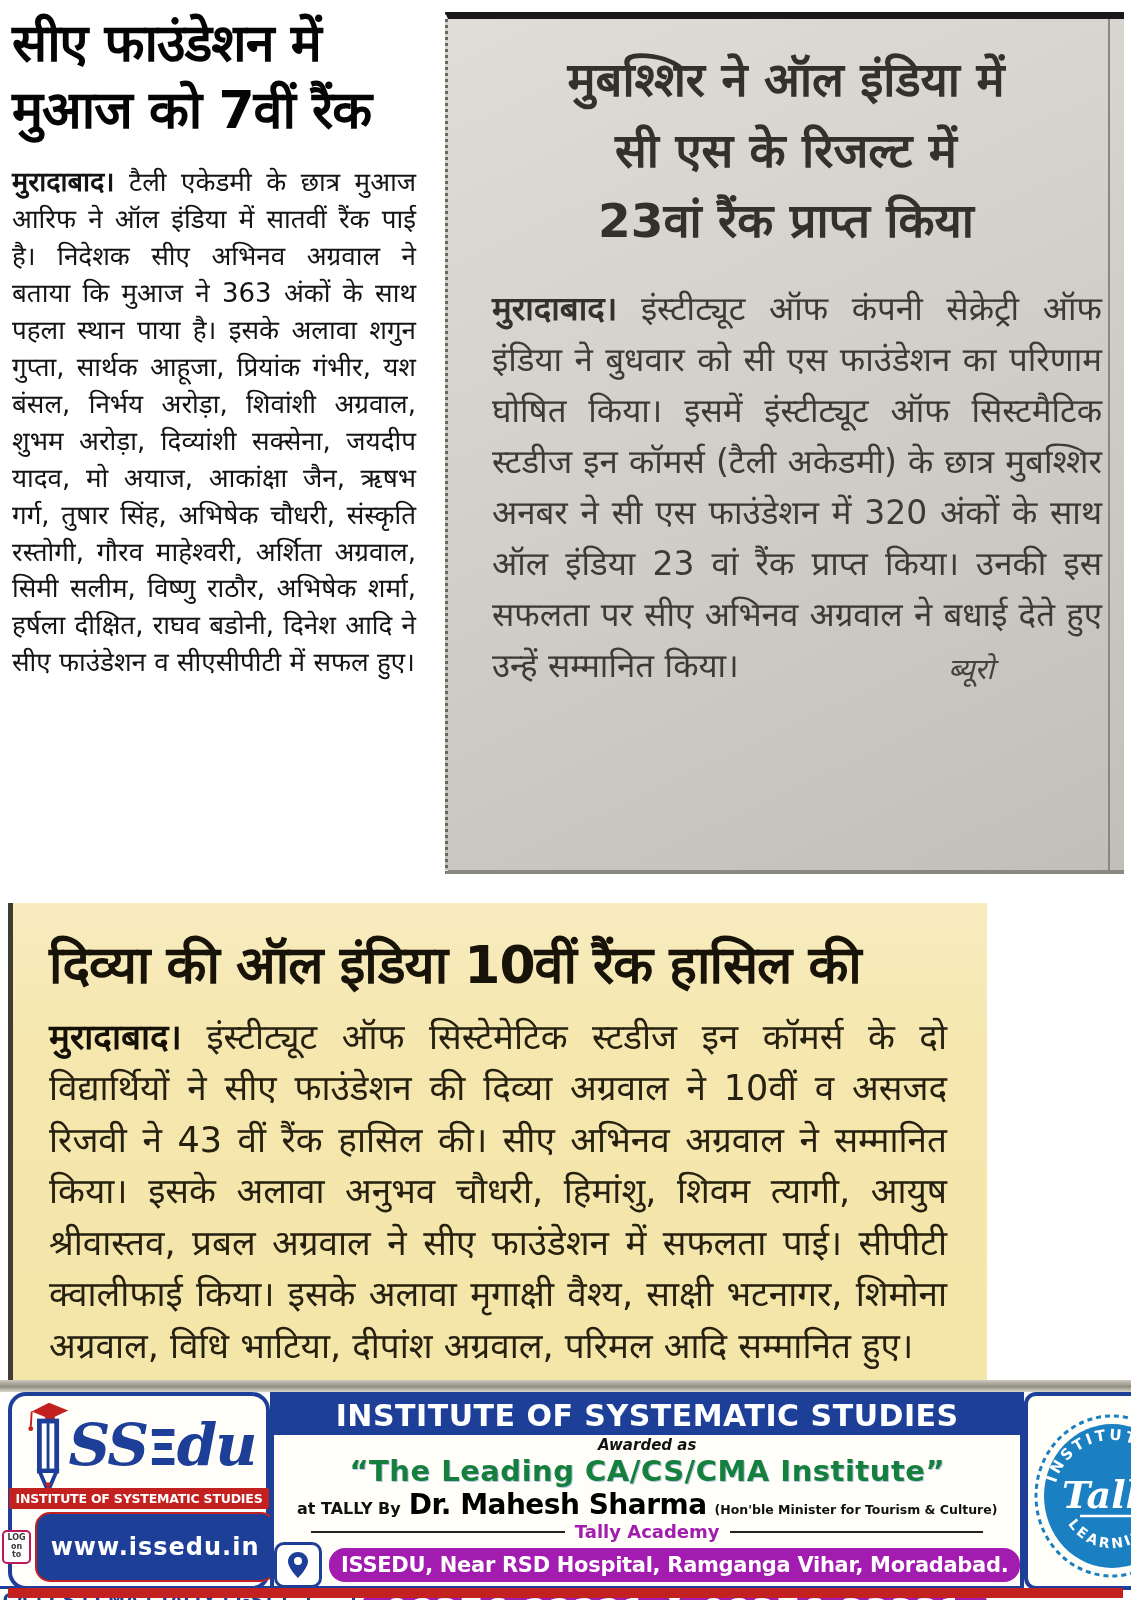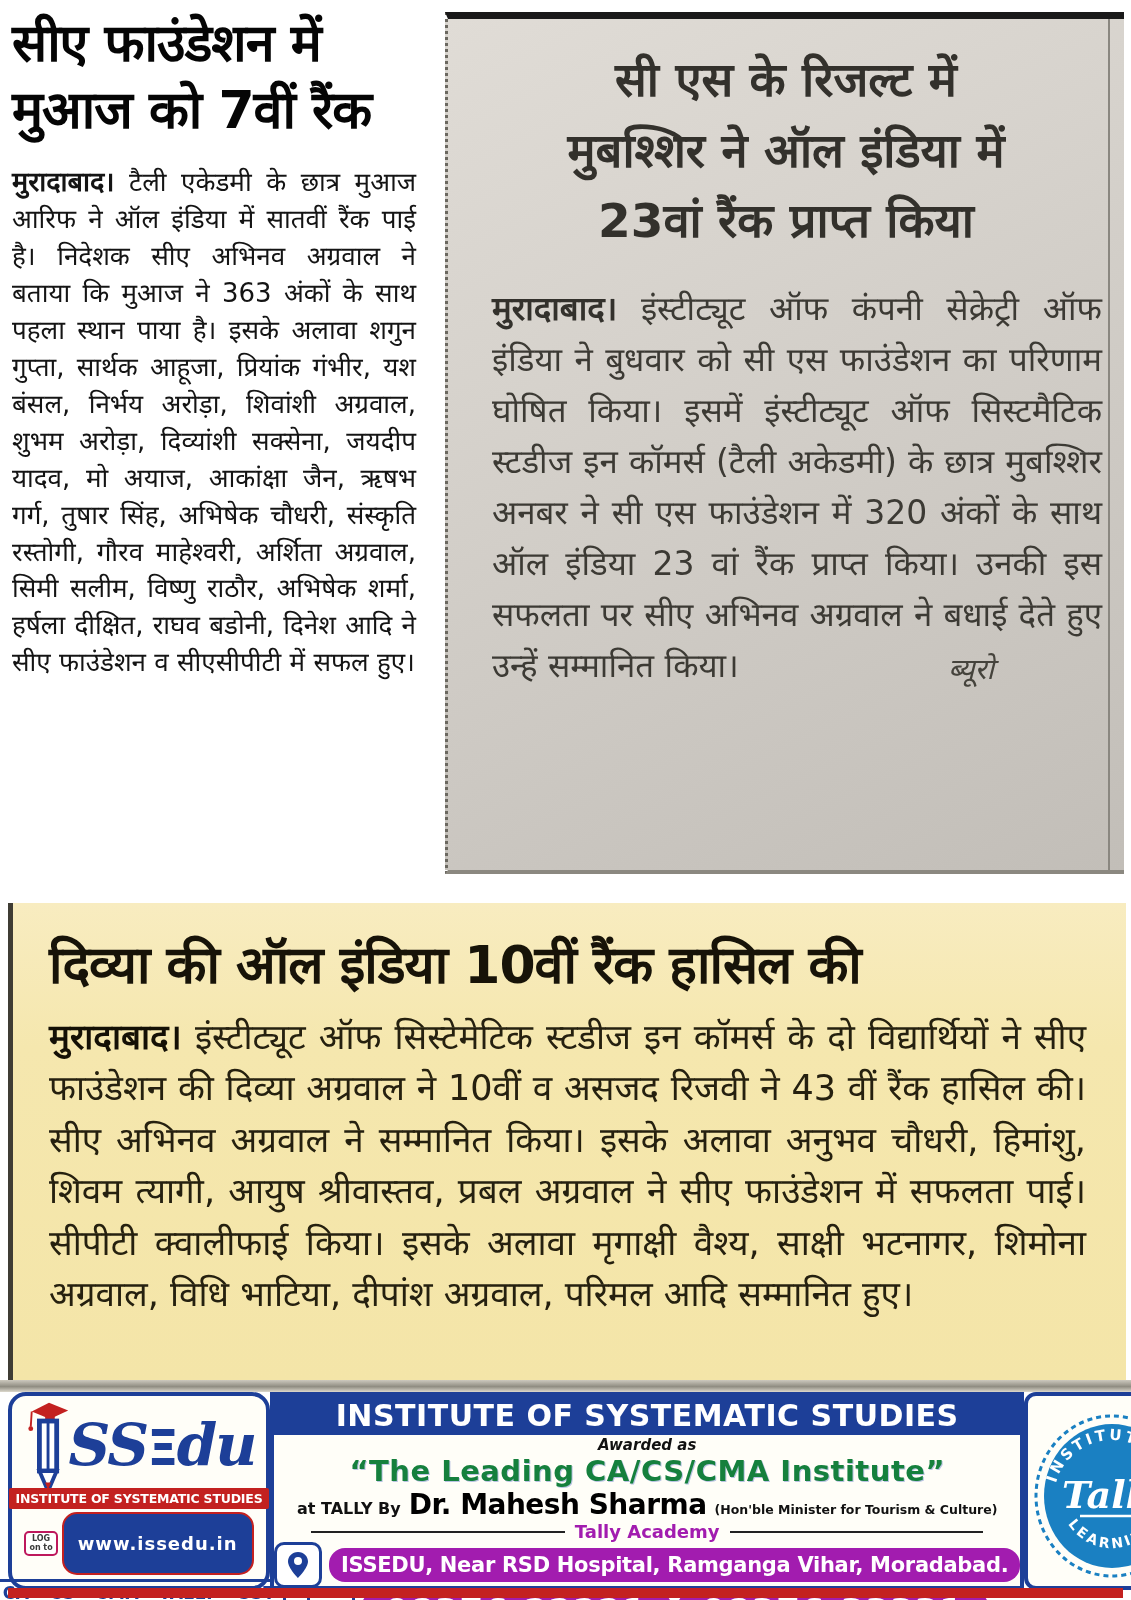--- a/index.html
+++ b/index.html
@@ -19,21 +19,21 @@
     border-top:7px solid #191919;border-left:3px dotted #6b6860;border-bottom:4px solid #8b8880;
     box-sizing:border-box;overflow:hidden;
   }
   .article-right::after{content:"";position:absolute;right:14px;top:0;bottom:0;width:2px;background:#8a8780;}
   .ar-headline{margin:26px 26px 8px 26px;text-align:center;font-weight:bold;font-size:47px;line-height:1.5;color:#33312c;}
   .ar-body{margin:26px 22px 0 44px;font-size:33px;line-height:1.55;text-align:justify;color:#3c3a34;}
   .ar-body b{color:#33312c;}
   .ar-byline{margin:-44px 130px 0 0;text-align:right;font-style:italic;font-size:29px;color:#45433c;}
   
   .article-bottom{
-    position:absolute;left:8px;top:903px;width:1118px;height:479px;
+    position:absolute;left:8px;top:903px;width:979px;height:479px;
     background:linear-gradient(180deg,#f8ecc0 0%,#f5e7ae 30%,#f4e5a8 100%);
     border-left:5px solid #3f3c34;box-sizing:border-box;overflow:hidden;
   }
   .ab-headline{margin:24px 36px 6px 36px;font-weight:bold;font-size:52px;color:#171308;letter-spacing:-1px;}
   .ab-body{margin:14px 40px 0 36px;font-size:35px;line-height:1.47;text-align:justify;color:#25200f;}
   .ab-body b{color:#141005;}
   .edge-strip{position:absolute;left:0;top:1380px;width:1131px;height:12px;
     background:linear-gradient(to bottom,#cdc9be 0%,#908d82 55%,#dcd8cc 100%);}
   
   .footer{position:absolute;left:8px;top:1392px;width:1115px;height:198px;display:flex;gap:0;background:#ffffff;}
@@ -46,21 +46,21 @@
   .logo-pencil{width:52px;height:96px;flex:0 0 auto;margin-top:-4px;}
   .logo-text{font-family:"DejaVu Serif",serif;font-style:italic;font-weight:bold;
     font-size:58px;color:#1d3f98;line-height:86px;letter-spacing:-2px;margin-left:-6px;}
   .logo-text .xi{font-family:"DejaVu Sans",sans-serif;font-style:normal;font-size:50px;}
   .logo-band{background:#c32120;color:#ffffff;font-weight:bold;font-size:12.5px;
     letter-spacing:-0.2px;padding:3px 7px;white-space:nowrap;border-radius:2px;}
   .web-row{display:flex;align-items:center;gap:4px;margin-top:3px;}
   .logon-badge{border:2px solid #be185d;border-radius:5px;background:#fff;color:#3a3a3a;
     font-size:8px;font-weight:bold;line-height:1.1;padding:2px 3px;text-align:center;}
   .web-pill{background:#1d3f98;border:2.5px solid #c32120;border-radius:15px;color:#fff;
-    font-weight:bold;font-size:18px;padding:19px 14px;letter-spacing:1px;white-space:nowrap;}
+    font-weight:bold;font-size:24px;padding:19px 14px;letter-spacing:1px;white-space:nowrap;}
   .courses-box{border:3px solid #1d3f98;border-radius:4px;color:#1d3f98;font-weight:bold;
     font-size:17px;padding:1px 8px;margin-top:4px;white-space:nowrap;letter-spacing:0.5px;}
   
   .p-mid{flex:1;border:4px solid #1d3f98;display:flex;flex-direction:column;align-items:center;
     padding:0 0 4px 0;justify-content:space-between;}
   .mp-titlebar{width:100%;background:#1d3f98;color:#ffffff;text-align:center;font-weight:bold;
     font-size:30px;letter-spacing:0.5px;padding:2px 0;white-space:nowrap;}
   .mp-awarded{font-size:15px;font-weight:bold;font-style:italic;color:#111;margin-top:1px;}
   .mp-award{color:#15803d;font-weight:bold;font-size:29px;letter-spacing:0.5px;white-space:nowrap;
     text-shadow:1px 1px 0 #b9c4e2;}
@@ -91,22 +91,22 @@
   <div class="article-left" data-interactable="false">
     <div class="al-headline" data-interactable="false">
       <div data-interactable="false">सीए फाउंडेशन में</div>
       <div data-interactable="false">मुआज को 7वीं रैंक</div>
     </div>
     <p class="al-body" data-interactable="false"><b data-interactable="false">मुरादाबाद।</b> <span data-interactable="false">टैली एकेडमी के छात्र मुआज आरिफ ने ऑल इंडिया में सातवीं रैंक पाई है।  निदेशक सीए अभिनव अग्रवाल ने बताया कि मुआज ने 363 अंकों के साथ पहला स्थान पाया है। इसके अलावा शगुन गुप्ता, सार्थक आहूजा, प्रियांक गंभीर, यश बंसल, निर्भय अरोड़ा, शिवांशी अग्रवाल, शुभम अरोड़ा, दिव्यांशी सक्सेना, जयदीप यादव, मो अयाज, आकांक्षा जैन, ऋषभ गर्ग, तुषार सिंह, अभिषेक चौधरी, संस्कृति रस्तोगी, गौरव माहेश्वरी, अर्शिता अग्रवाल, सिमी सलीम, विष्णु राठौर, अभिषेक शर्मा, हर्षला दीक्षित, राघव बडोनी, दिनेश आदि  ने सीए फाउंडेशन व सीएसीपीटी में सफल हुए।</span></p>
   </div>
 
   <div class="article-right" data-interactable="false">
     <div class="ar-headline" data-interactable="false">
+      <div data-interactable="false">मुबश्शिर ने ऑल इंडिया में</div>
       <div data-interactable="false">सी एस के रिजल्ट में</div>
-      <div data-interactable="false">मुबश्शिर ने ऑल इंडिया में</div>
       <div data-interactable="false">23वां रैंक प्राप्त किया</div>
     </div>
     <p class="ar-body" data-interactable="false"><b data-interactable="false">मुरादाबाद।</b> <span data-interactable="false">इंस्टीट्यूट ऑफ कंपनी सेक्रेट्री ऑफ इंडिया ने बुधवार को सी एस फाउंडेशन का परिणाम घोषित किया। इसमें इंस्टीट्यूट ऑफ सिस्टमैटिक स्टडीज इन कॉमर्स (टैली अकेडमी) के छात्र मुबश्शिर अनबर ने सी एस फाउंडेशन में 320 अंकों के साथ ऑल इंडिया 23 वां रैंक प्राप्त किया। उनकी इस सफलता पर सीए अभिनव अग्रवाल ने बधाई देते हुए उन्हें सम्मानित किया।</span></p>
     <div class="ar-byline" data-interactable="false">ब्यूरो</div>
   </div>
 
   <div class="article-bottom" data-interactable="false">
     <div class="ab-headline" data-interactable="false">दिव्या की ऑल इंडिया 10वीं रैंक हासिल की</div>
     <p class="ab-body" data-interactable="false"><b data-interactable="false">मुरादाबाद।</b> <span data-interactable="false">इंस्टीट्यूट ऑफ सिस्टेमेटिक स्टडीज इन कॉमर्स  के दो विद्यार्थियों ने सीए फाउंडेशन की दिव्या अग्रवाल ने 10वीं व असजद रिजवी ने 43 वीं रैंक हासिल की। सीए अभिनव अग्रवाल ने सम्मानित किया। इसके अलावा अनुभव चौधरी, हिमांशु, शिवम त्यागी, आयुष श्रीवास्तव, प्रबल अग्रवाल ने सीए फाउंडेशन में सफलता पाई। सीपीटी क्वालीफाई किया। इसके अलावा मृगाक्षी वैश्य, साक्षी भटनागर, शिमोना अग्रवाल, विधि भाटिया, दीपांश अग्रवाल, परिमल आदि सम्मानित हुए।</span></p>
   </div>

